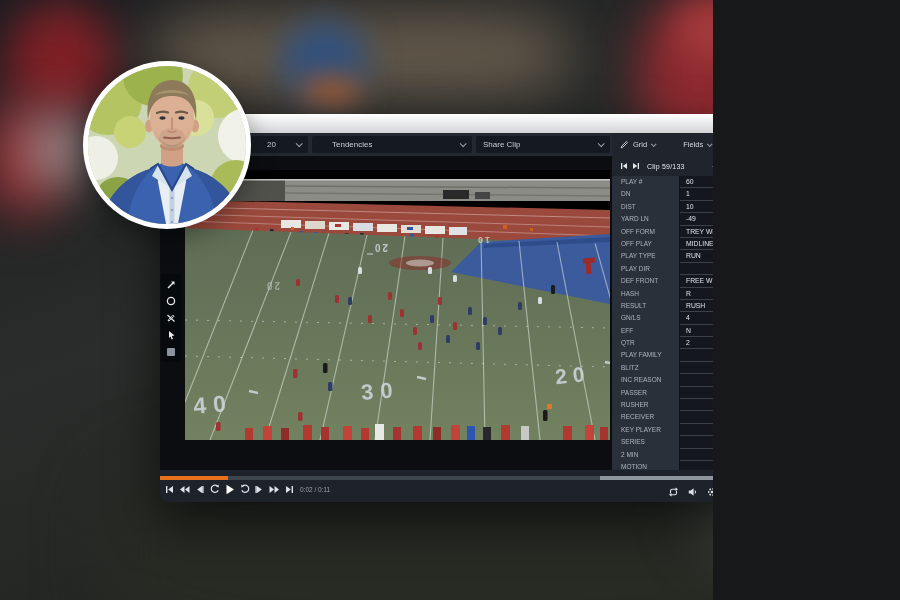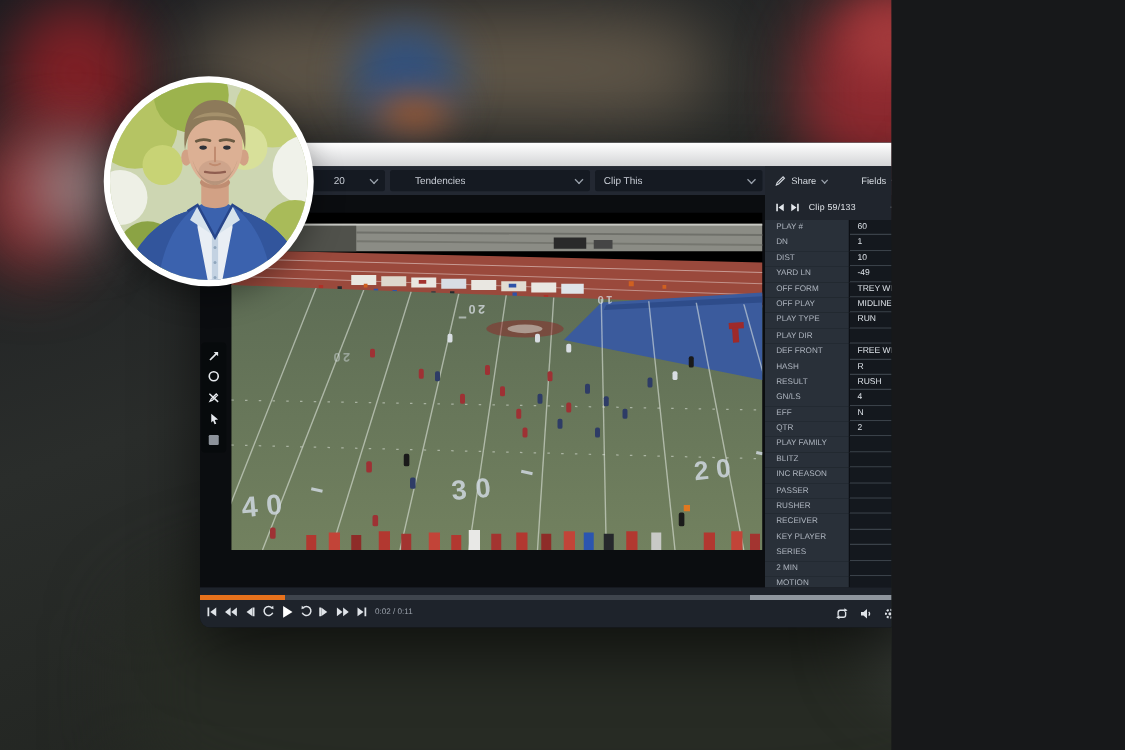--- a/index.html
+++ b/index.html
@@ -112,29 +112,29 @@
     <div class="toolbar">
       <div class="dd" id="dd-filter">
         <span class="lbl">20</span>
         <span class="chev"></span>
       </div>
       <div class="dd" id="dd-tend">
         <span class="lbl">Tendencies</span>
         <span class="chev"></span>
       </div>
       <div class="dd" id="dd-share">
-        <span class="lbl">Clip This</span>
+        <span class="lbl">Share Clip</span>
         <span class="chev"></span>
       </div>
       <div class="tb-right">
         <div class="grp g-grid">
           <svg class="icon-svg" width="9" height="9" viewBox="0 0 10 10">
             <path d="M1.2 8.8 L2 6.8 L7.2 1.6 L8.4 2.8 L3.2 8 Z" fill="none" stroke="#d5dae0" stroke-width="1"></path>
           </svg>
-          <span style="margin-left:4px">Share</span>
+          <span style="margin-left:4px">Grid</span>
           <span class="chev sm"></span>
         </div>
         <div class="grp g-fields">
           <span>Fields</span>
           <span class="chev sm"></span>
         </div>
         <div class="grp g-layout">
           <svg class="icon-svg" width="8" height="8" viewBox="0 0 8 8">
             <rect x="0.8" y="0.8" width="6.4" height="6.4" rx="1" fill="none" stroke="#aeb5bf" stroke-width="1"></rect>
             <line x1="4.6" y1="0.8" x2="4.6" y2="7.2" stroke="#aeb5bf" stroke-width="1"></line>

